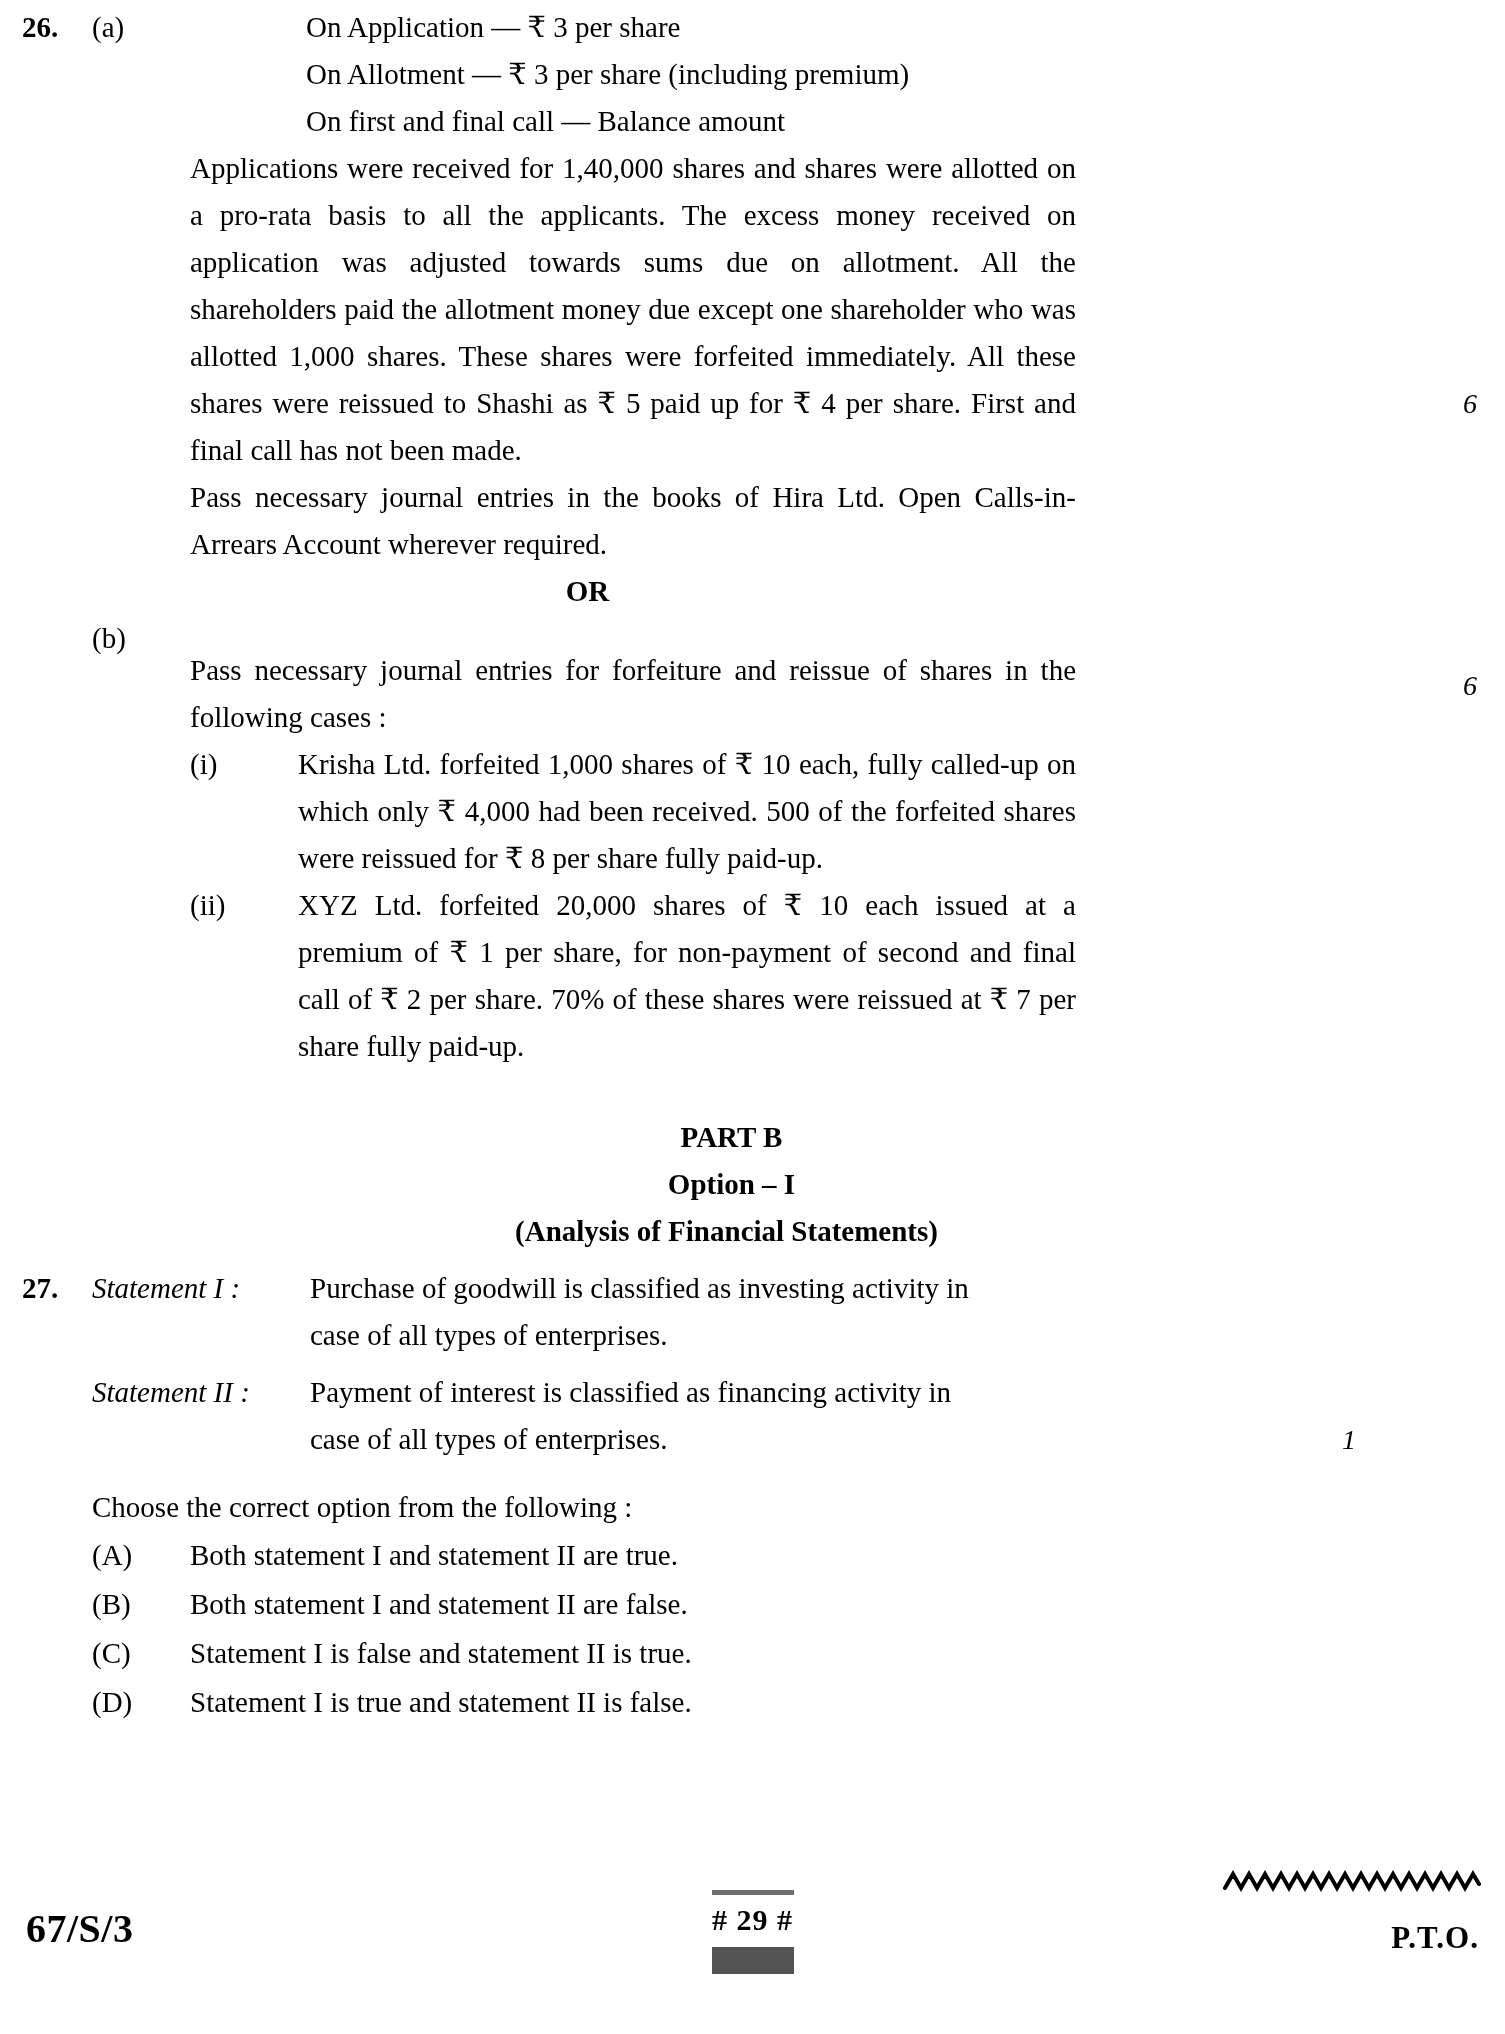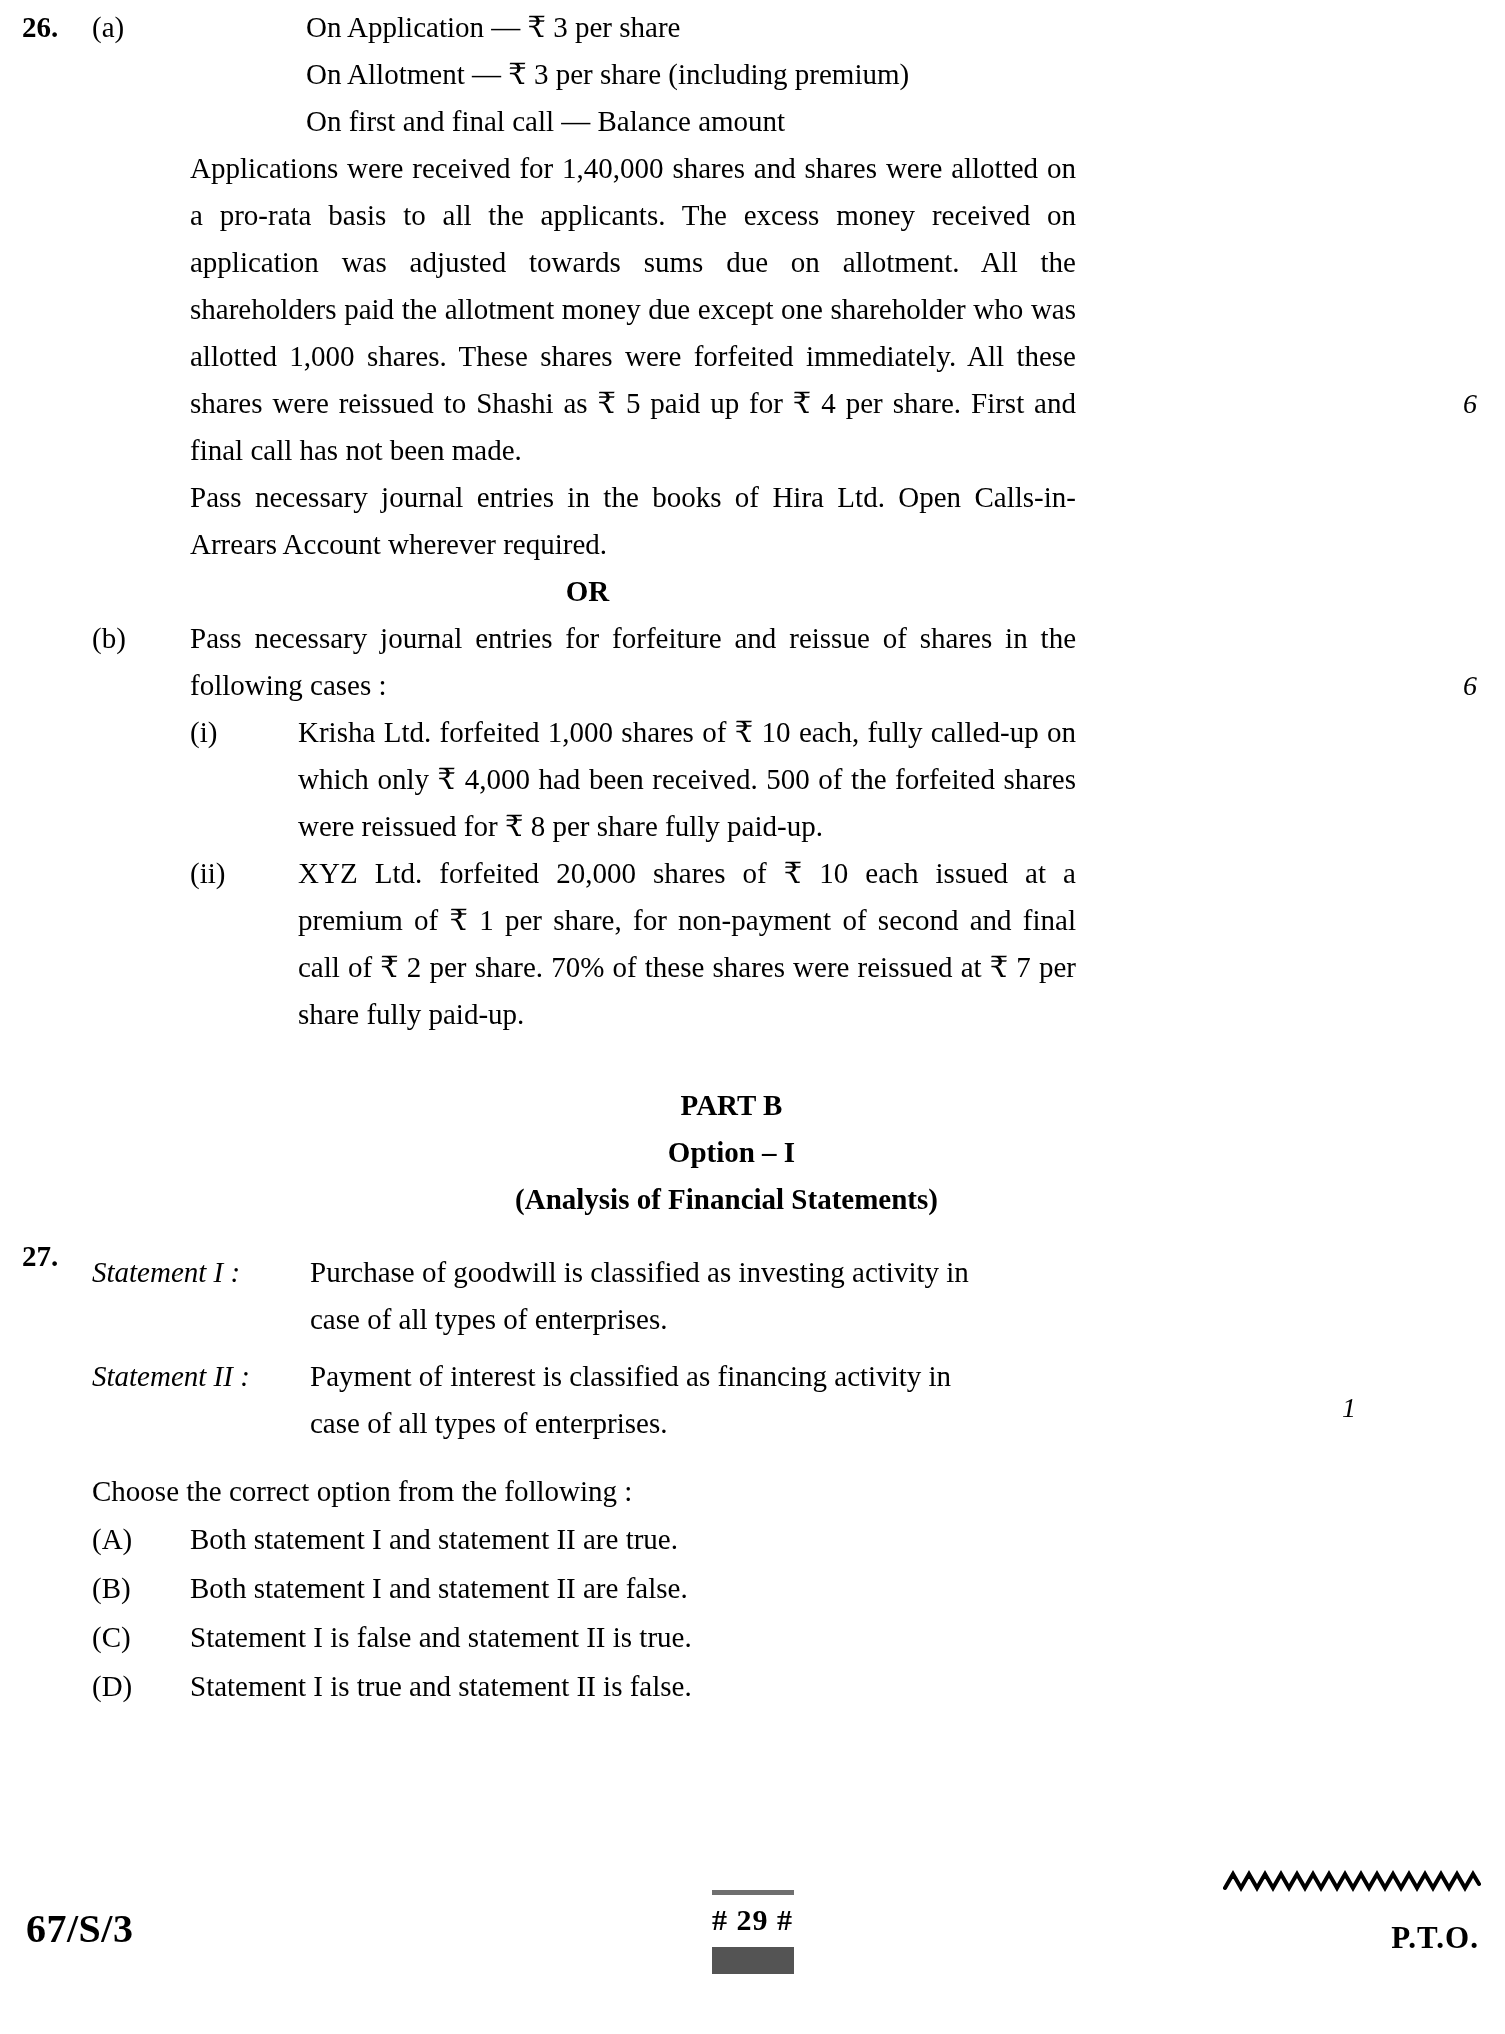--- a/index.html
+++ b/index.html
@@ -213,21 +213,21 @@
       </div>
       <div class="marks"><span style="display:block;height:376px;"></span><span>6</span></div>
     </div>
 
     <div class="or-line">OR</div>
 
     <div class="qrow">
       <div class="qnum"></div>
       <div class="qalpha">(b)</div>
       <div class="qbody">
-        <div class="just-full" style="width:886px;">Pass necessary journal entries for forfeiture and reissue of shares in the following cases :</div>
+        <div class="just-full" style="width:886px;margin-top:32px;">Pass necessary journal entries for forfeiture and reissue of shares in the following cases :</div>
       </div>
       <div class="marks"><span style="display:block;height:47px;"></span><span>6</span></div>
     </div>
 
     <div class="qrow">
       <div class="qnum"></div>
       <div class="qalpha"></div>
       <div class="roman">(i)</div>
       <div class="qbody just-full" style="width:778px;flex:0 0 778px;">Krisha Ltd. forfeited 1,000 shares of ₹ 10 each, fully called-up on which only ₹ 4,000 had been received. 500 of the forfeited shares were reissued for ₹ 8 per share fully paid-up.</div>
       <div class="marks"></div>
@@ -241,21 +241,21 @@
       <div class="marks"></div>
     </div>
 
     <div style="height:44px;"></div>
     <div class="ctr bold" style="padding-right:42px;">PART B</div>
     <div class="ctr bold" style="padding-right:42px;">Option – I</div>
     <div class="ctr bold" style="padding-right:52px;">(Analysis of Financial Statements)</div>
 
     <div class="qrow" style="margin-top:10px;">
       <div class="qnum">27.</div>
-      <div class="qbody" style="flex:0 0 1180px;margin-top:16px;">
+      <div class="qbody" style="flex:0 0 1180px;">
 
         <div style="display:flex;align-items:flex-start;">
           <div class="stmt-lab-col stmt-label">Statement I :</div>
           <div style="flex:0 0 886px;">
             <div class="just-full" style="width:886px;">Purchase of goodwill is classified as investing activity in</div>
             <div>case of all types of enterprises.</div>
           </div>
         </div>
 
         <div style="display:flex;align-items:flex-start;margin-top:10px;">

